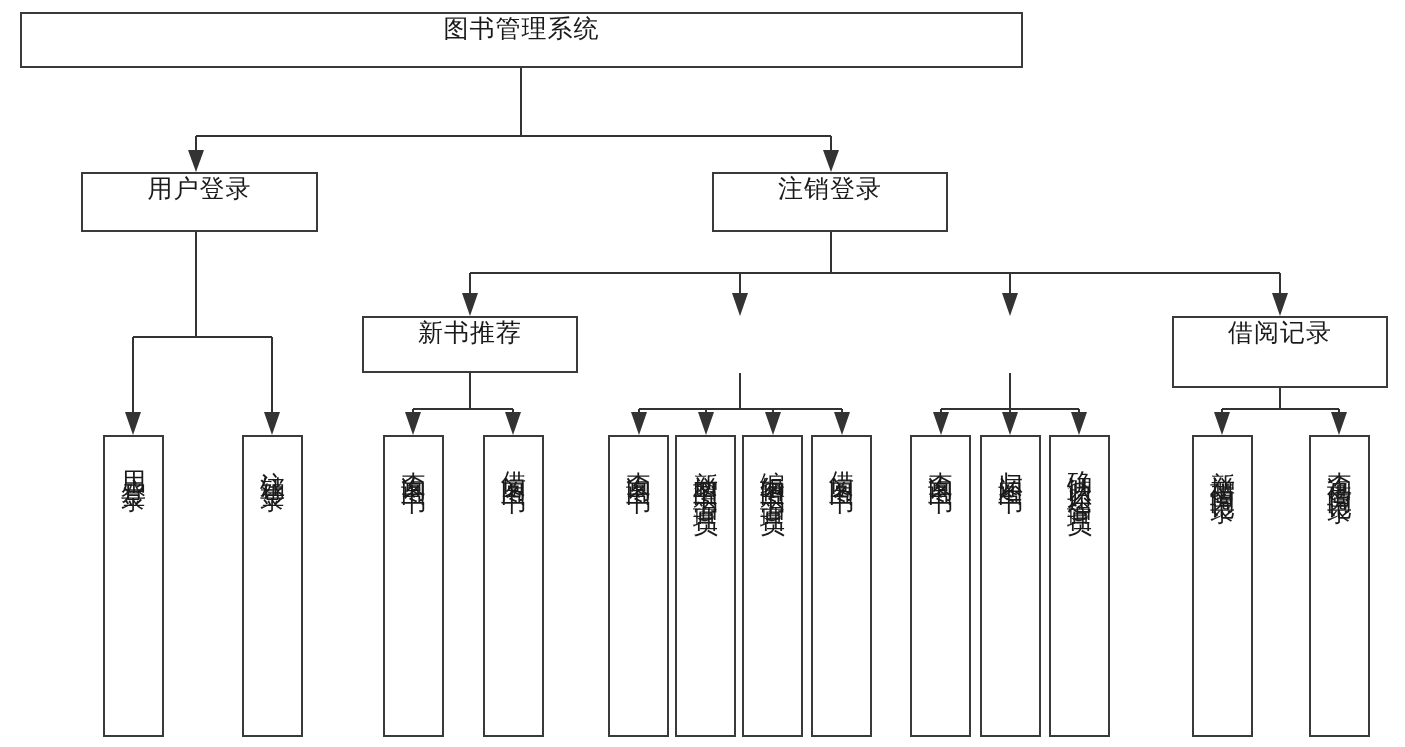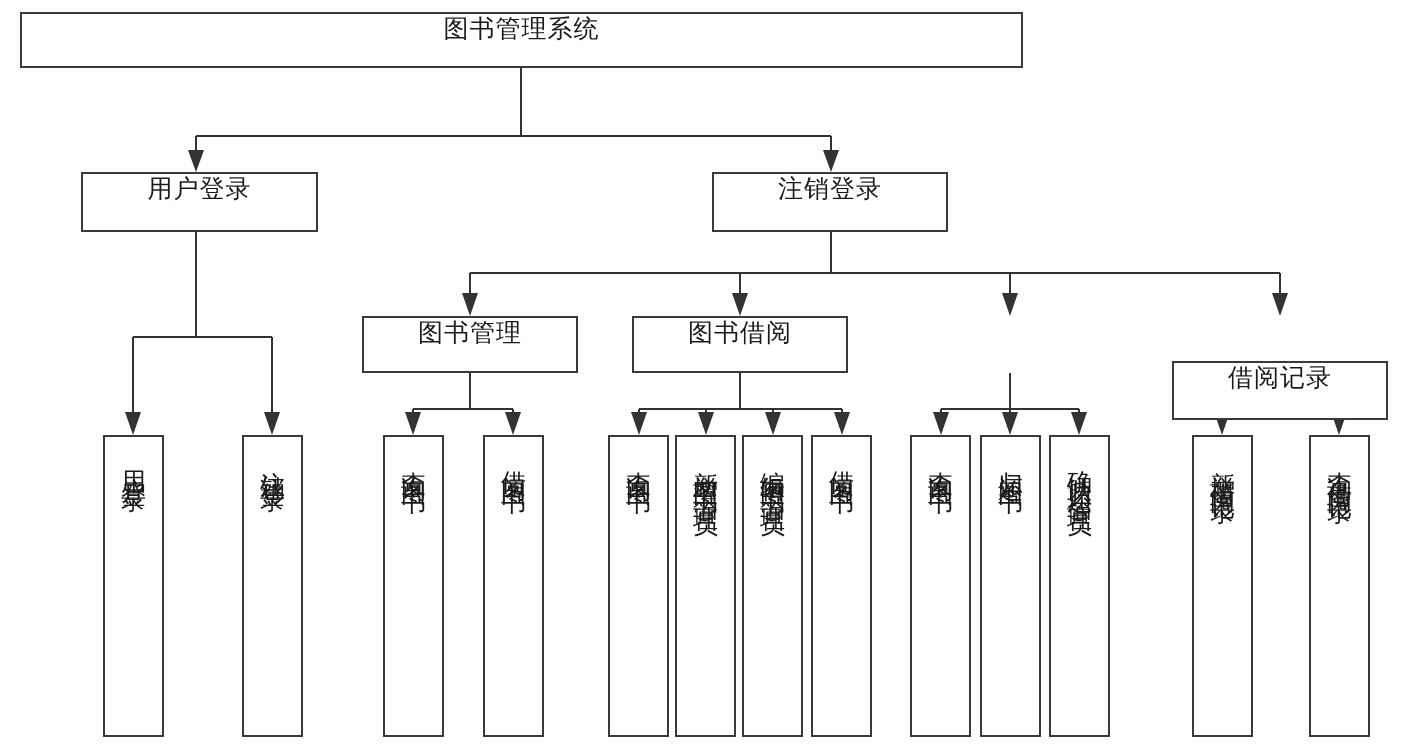--- a/index.html
+++ b/index.html
@@ -183,29 +183,26 @@
 
   <div class="node horizontal" style="left:81px; top:172px; width:237px; height:60px;">
     <span class="node-label">用户登录</span>
   </div>
 
   <div class="node horizontal" style="left:712px; top:172px; width:236px; height:60px;">
     <span class="node-label">注销登录</span>
   </div>
 
   <div class="node horizontal" style="left:362px; top:316px; width:216px; height:57px;">
-    <span class="node-label">图书管理</span>
-  </div>
-
-  <div class="node horizontal" style="left:632px; top:316px; width:216px; height:57px;">
-    <span class="node-label">图书借阅</span>
-  </div>
-
-
-  <div class="node horizontal" style="left:1172px; top:316px; width:216px; height:59px;margin-top:45px;">
+    <span class="node-label">新书推荐</span>
+  </div>
+
+
+
+  <div class="node horizontal" style="left:1172px; top:316px; width:216px; height:72px;">
     <span class="node-label">借阅记录</span>
   </div>
 
   <div class="node vertical" style="left:103px; top:435px; width:61px; height:302px;">
     <span class="node-label">用户登录</span>
   </div>
 
   <div class="node vertical" style="left:242px; top:435px; width:61px; height:302px;">
     <span class="node-label">注销登录</span>
   </div>

